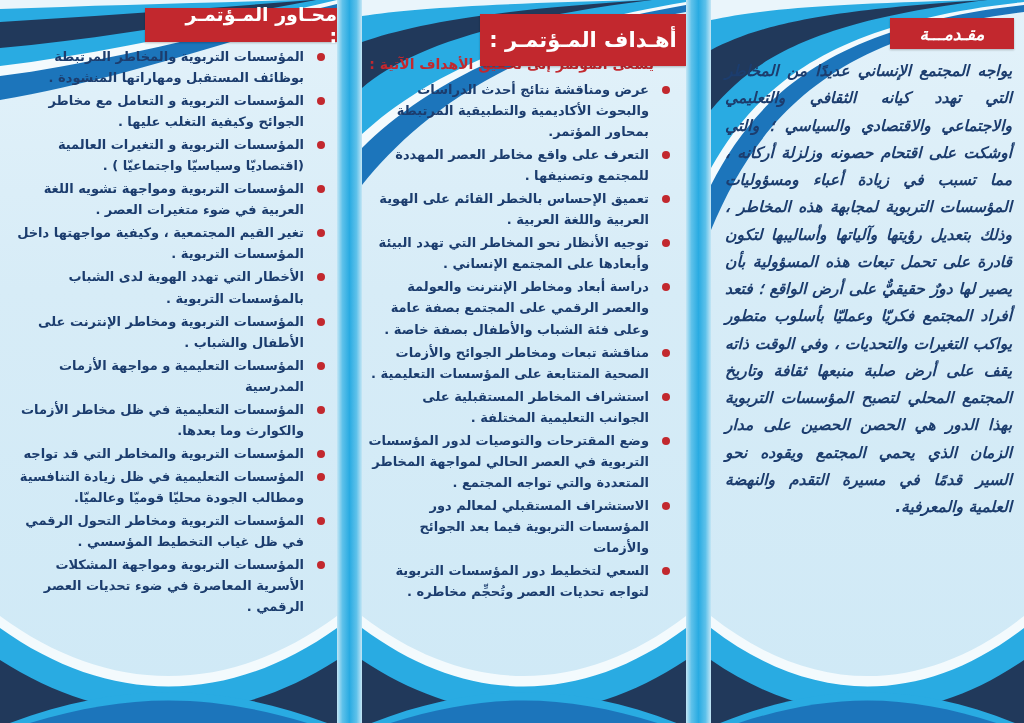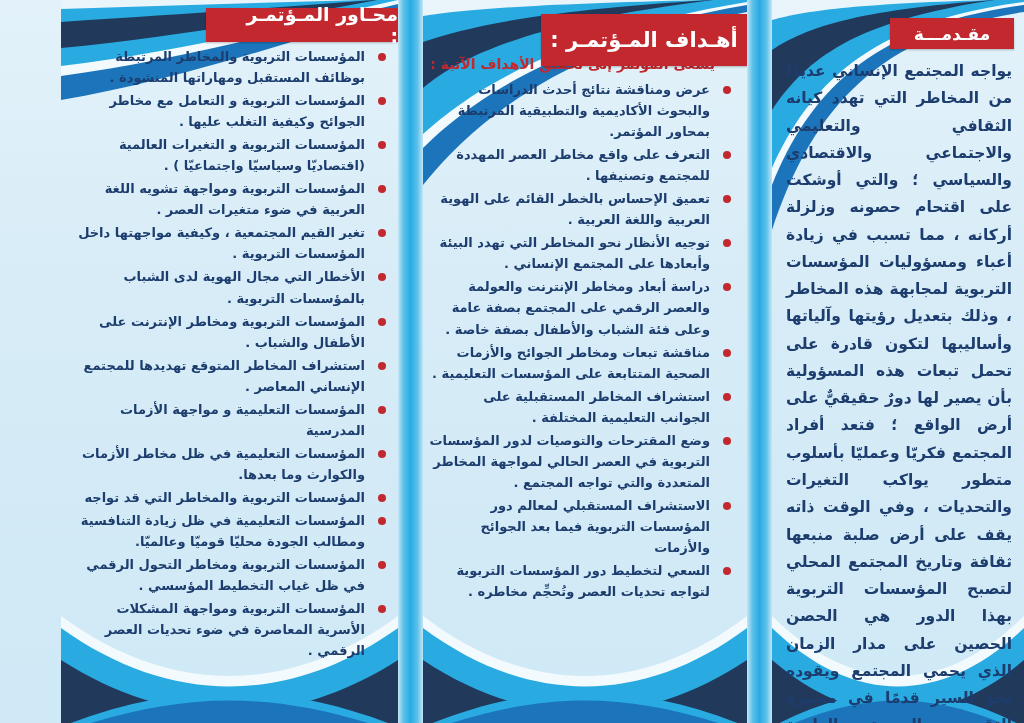--- a/index.html
+++ b/index.html
@@ -5,21 +5,21 @@
   html,body{margin:0;padding:0;}
   body{font-family:"DejaVu Sans", sans-serif;}
   .sheet{
     position:relative;
     width:1024px;height:723px;
     background:linear-gradient(180deg,#e3f2fa 0%,#d7ecf7 40%,#cfe9f6 100%);
     overflow:hidden;
     display:flex;flex-direction:row; 
   }
   .panel{position:relative;height:723px;overflow:hidden;}
-  .panel-intro{width:252px;}
+  .panel-intro{width:313px;font-style:italic;}
   .panel-goals{width:324px;}
   .panel-themes{width:337px;}
   .fold{
     width:25px;height:723px;flex:0 0 25px;
     background:linear-gradient(90deg,#c4e6f5 0%,#5ec1ea 22%,#29abe2 50%,#5ec1ea 78%,#c4e6f5 100%);
   }
   .deco{position:absolute;left:0;width:100%;display:block;z-index:0;pointer-events:none;}
   .deco-top{top:0;}
   .deco-bottom{bottom:0;}
   .hdr{
@@ -188,32 +188,28 @@
         <li>
             <span class="dot"></span>
             <span class="itxt">المؤسسات التربوية ومواجهة تشويه اللغة العربية في ضوء متغيرات العصر .</span>
           </li>
         <li>
             <span class="dot"></span>
             <span class="itxt">تغير القيم المجتمعية ، وكيفية مواجهتها داخل المؤسسات التربوية .</span>
           </li>
         <li>
             <span class="dot"></span>
-            <span class="itxt">الأخطار التي مجال الهوية لدى الشباب بالمؤسسات التربوية .</span>
+            <span class="itxt">الأخطار التي تهدد الهوية لدى الشباب بالمؤسسات التربوية .</span>
           </li>
         <li>
             <span class="dot"></span>
             <span class="itxt">المؤسسات التربوية ومخاطر الإنترنت على الأطفال والشباب .</span>
           </li>
         <li>
             <span class="dot"></span>
-            <span class="itxt">استشراف المخاطر المتوقع تهديدها للمجتمع الإنساني المعاصر .</span>
-          </li>
-        <li>
-            <span class="dot"></span>
             <span class="itxt">المؤسسات التعليمية و مواجهة الأزمات المدرسية</span>
           </li>
         <li>
             <span class="dot"></span>
             <span class="itxt">المؤسسات التعليمية في ظل مخاطر الأزمات والكوارث  وما بعدها.</span>
           </li>
         <li>
             <span class="dot"></span>
             <span class="itxt">المؤسسات التربوية والمخاطر التي قد تواجه</span>
           </li>

